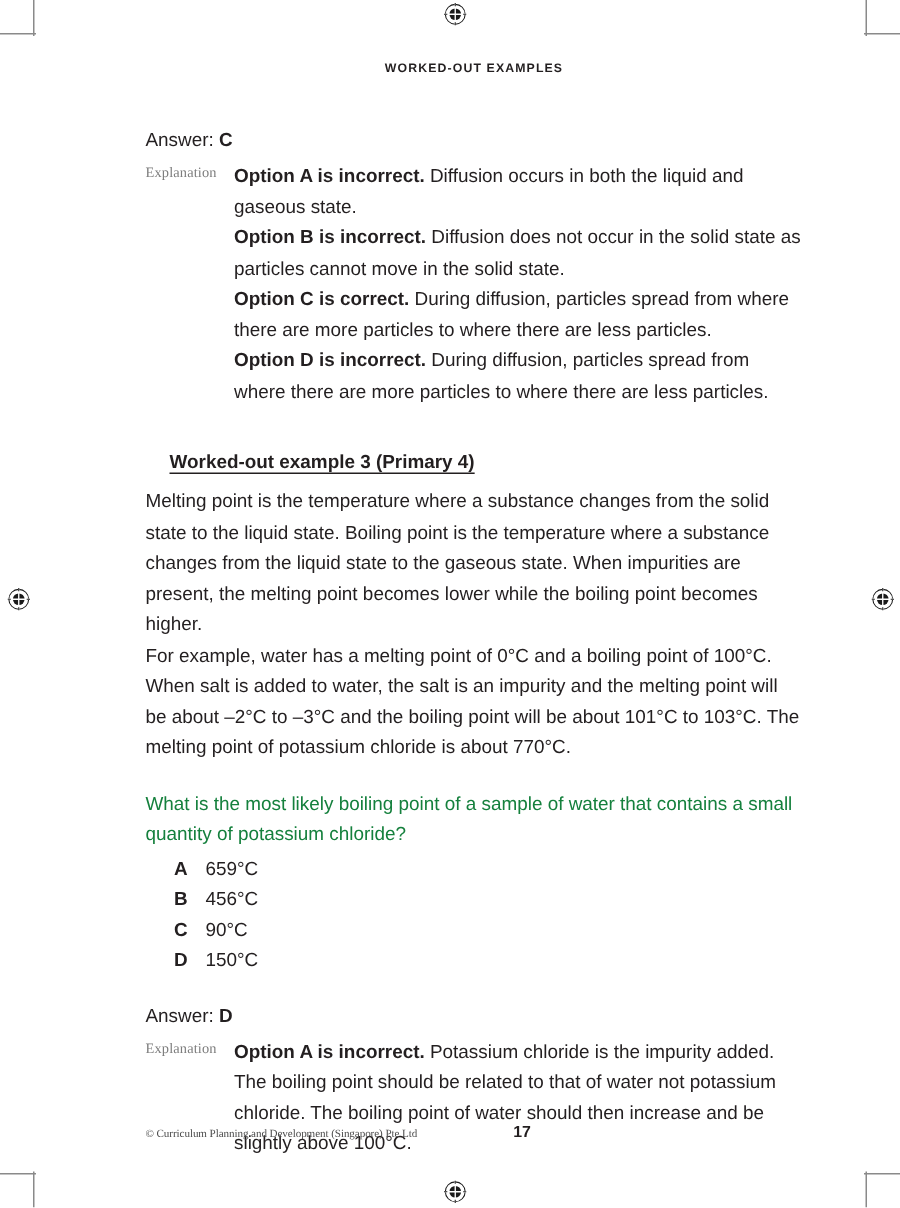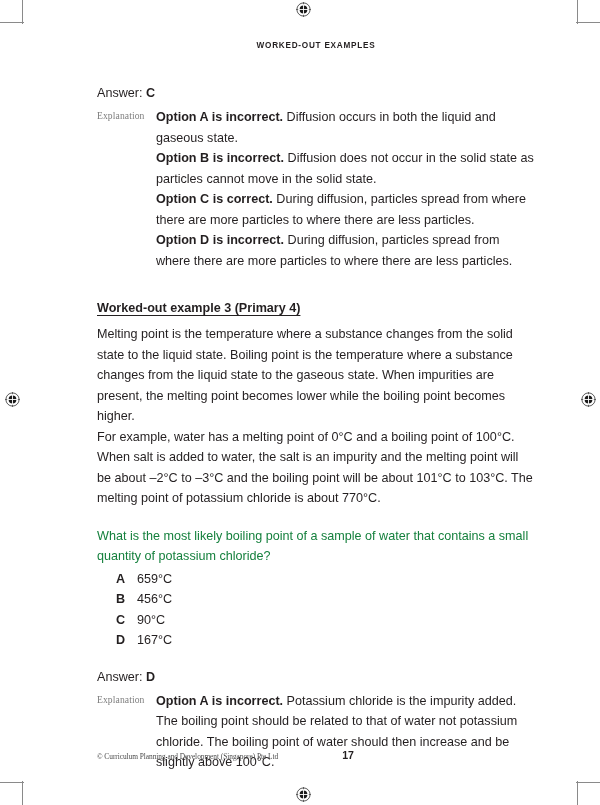--- a/index.html
+++ b/index.html
@@ -107,21 +107,21 @@
   }
   .explanation-body p b {
     font-weight: bold;
   }
 
   .section-heading {
     font-size: 12.6px;
     font-weight: bold;
     text-decoration: underline;
     text-underline-offset: 2.5px;
-    margin: 0 0 9px 0;
+    margin: 0 0 9px 16px;
     color: #231f20;
   }
 
   .prose {
     font-size: 12.6px;
     line-height: 20.5px;
     margin: 0;
     color: #231f20;
   }
 
@@ -284,21 +284,21 @@
       <li class="option-row">
         <span class="option-letter">B</span>
         <span class="option-text">456°C</span>
       </li>
       <li class="option-row">
         <span class="option-letter">C</span>
         <span class="option-text">90°C</span>
       </li>
       <li class="option-row">
         <span class="option-letter">D</span>
-        <span class="option-text">167°C</span>
+        <span class="option-text">150°C</span>
       </li>
     </ul>
 
     <div class="spacer-md"></div>
 
     <p class="answer-line">
       <span>Answer:</span>
       <span class="ans-letter">D</span>
     </p>
 

